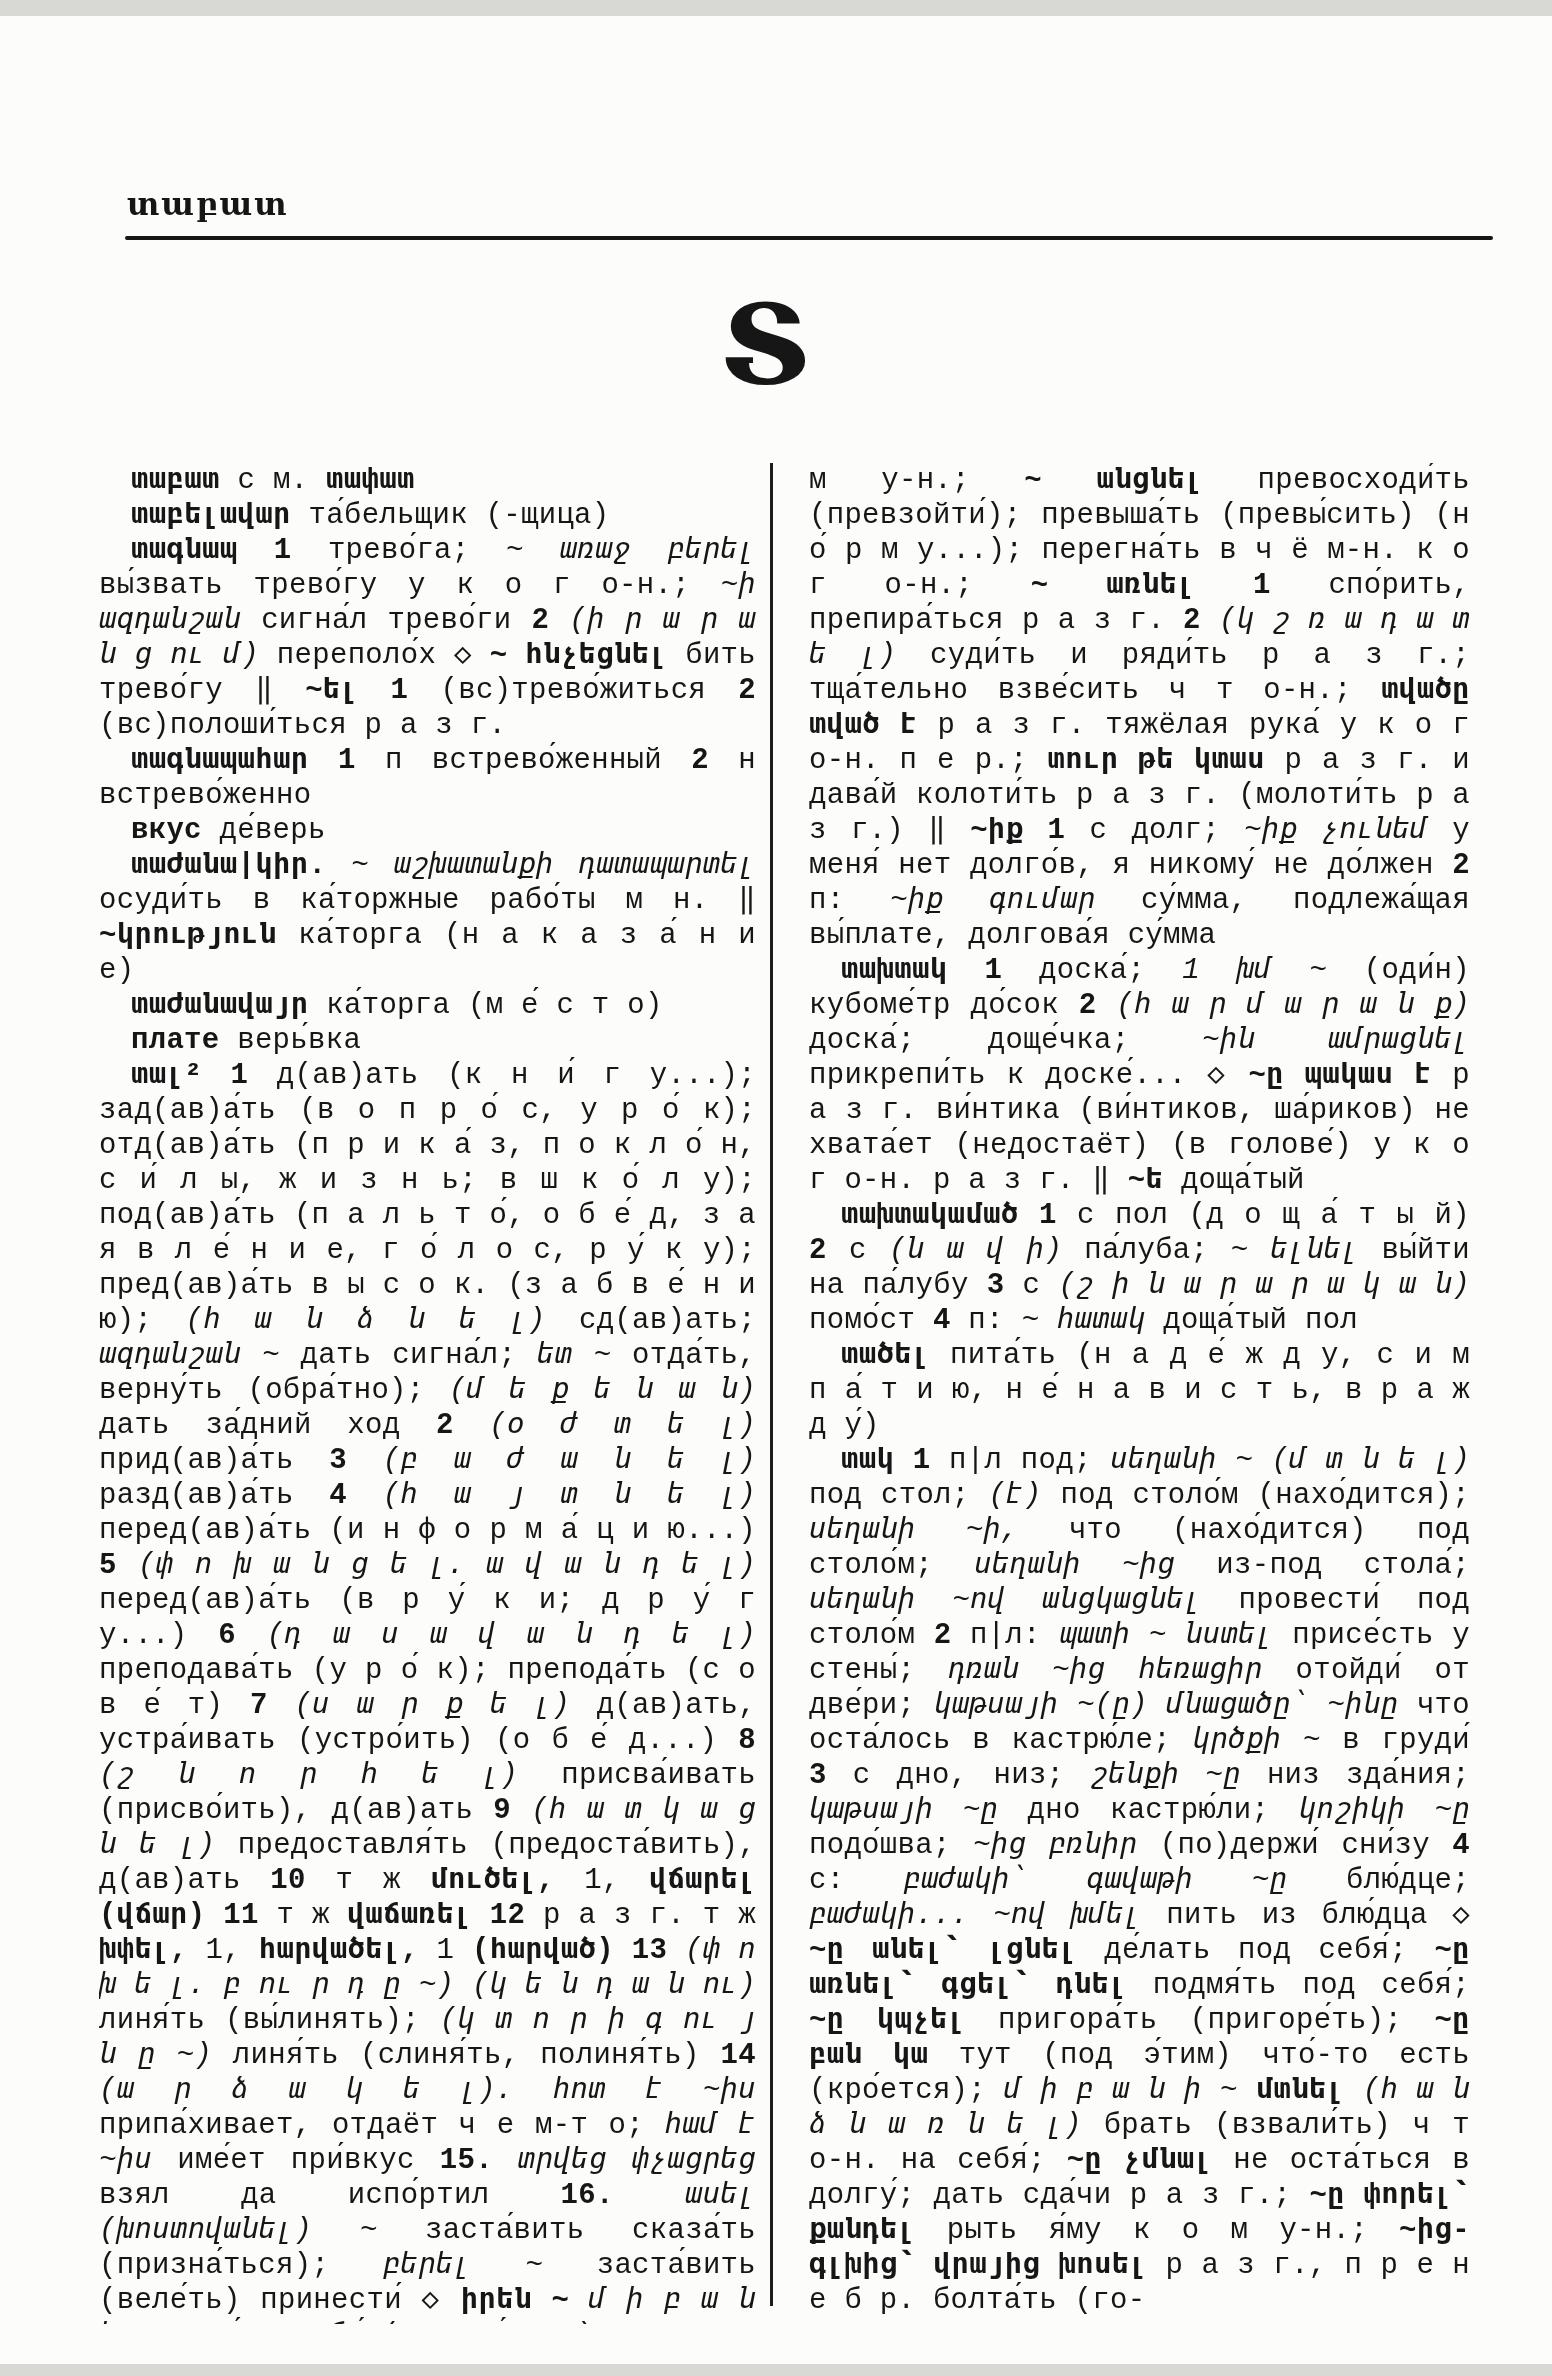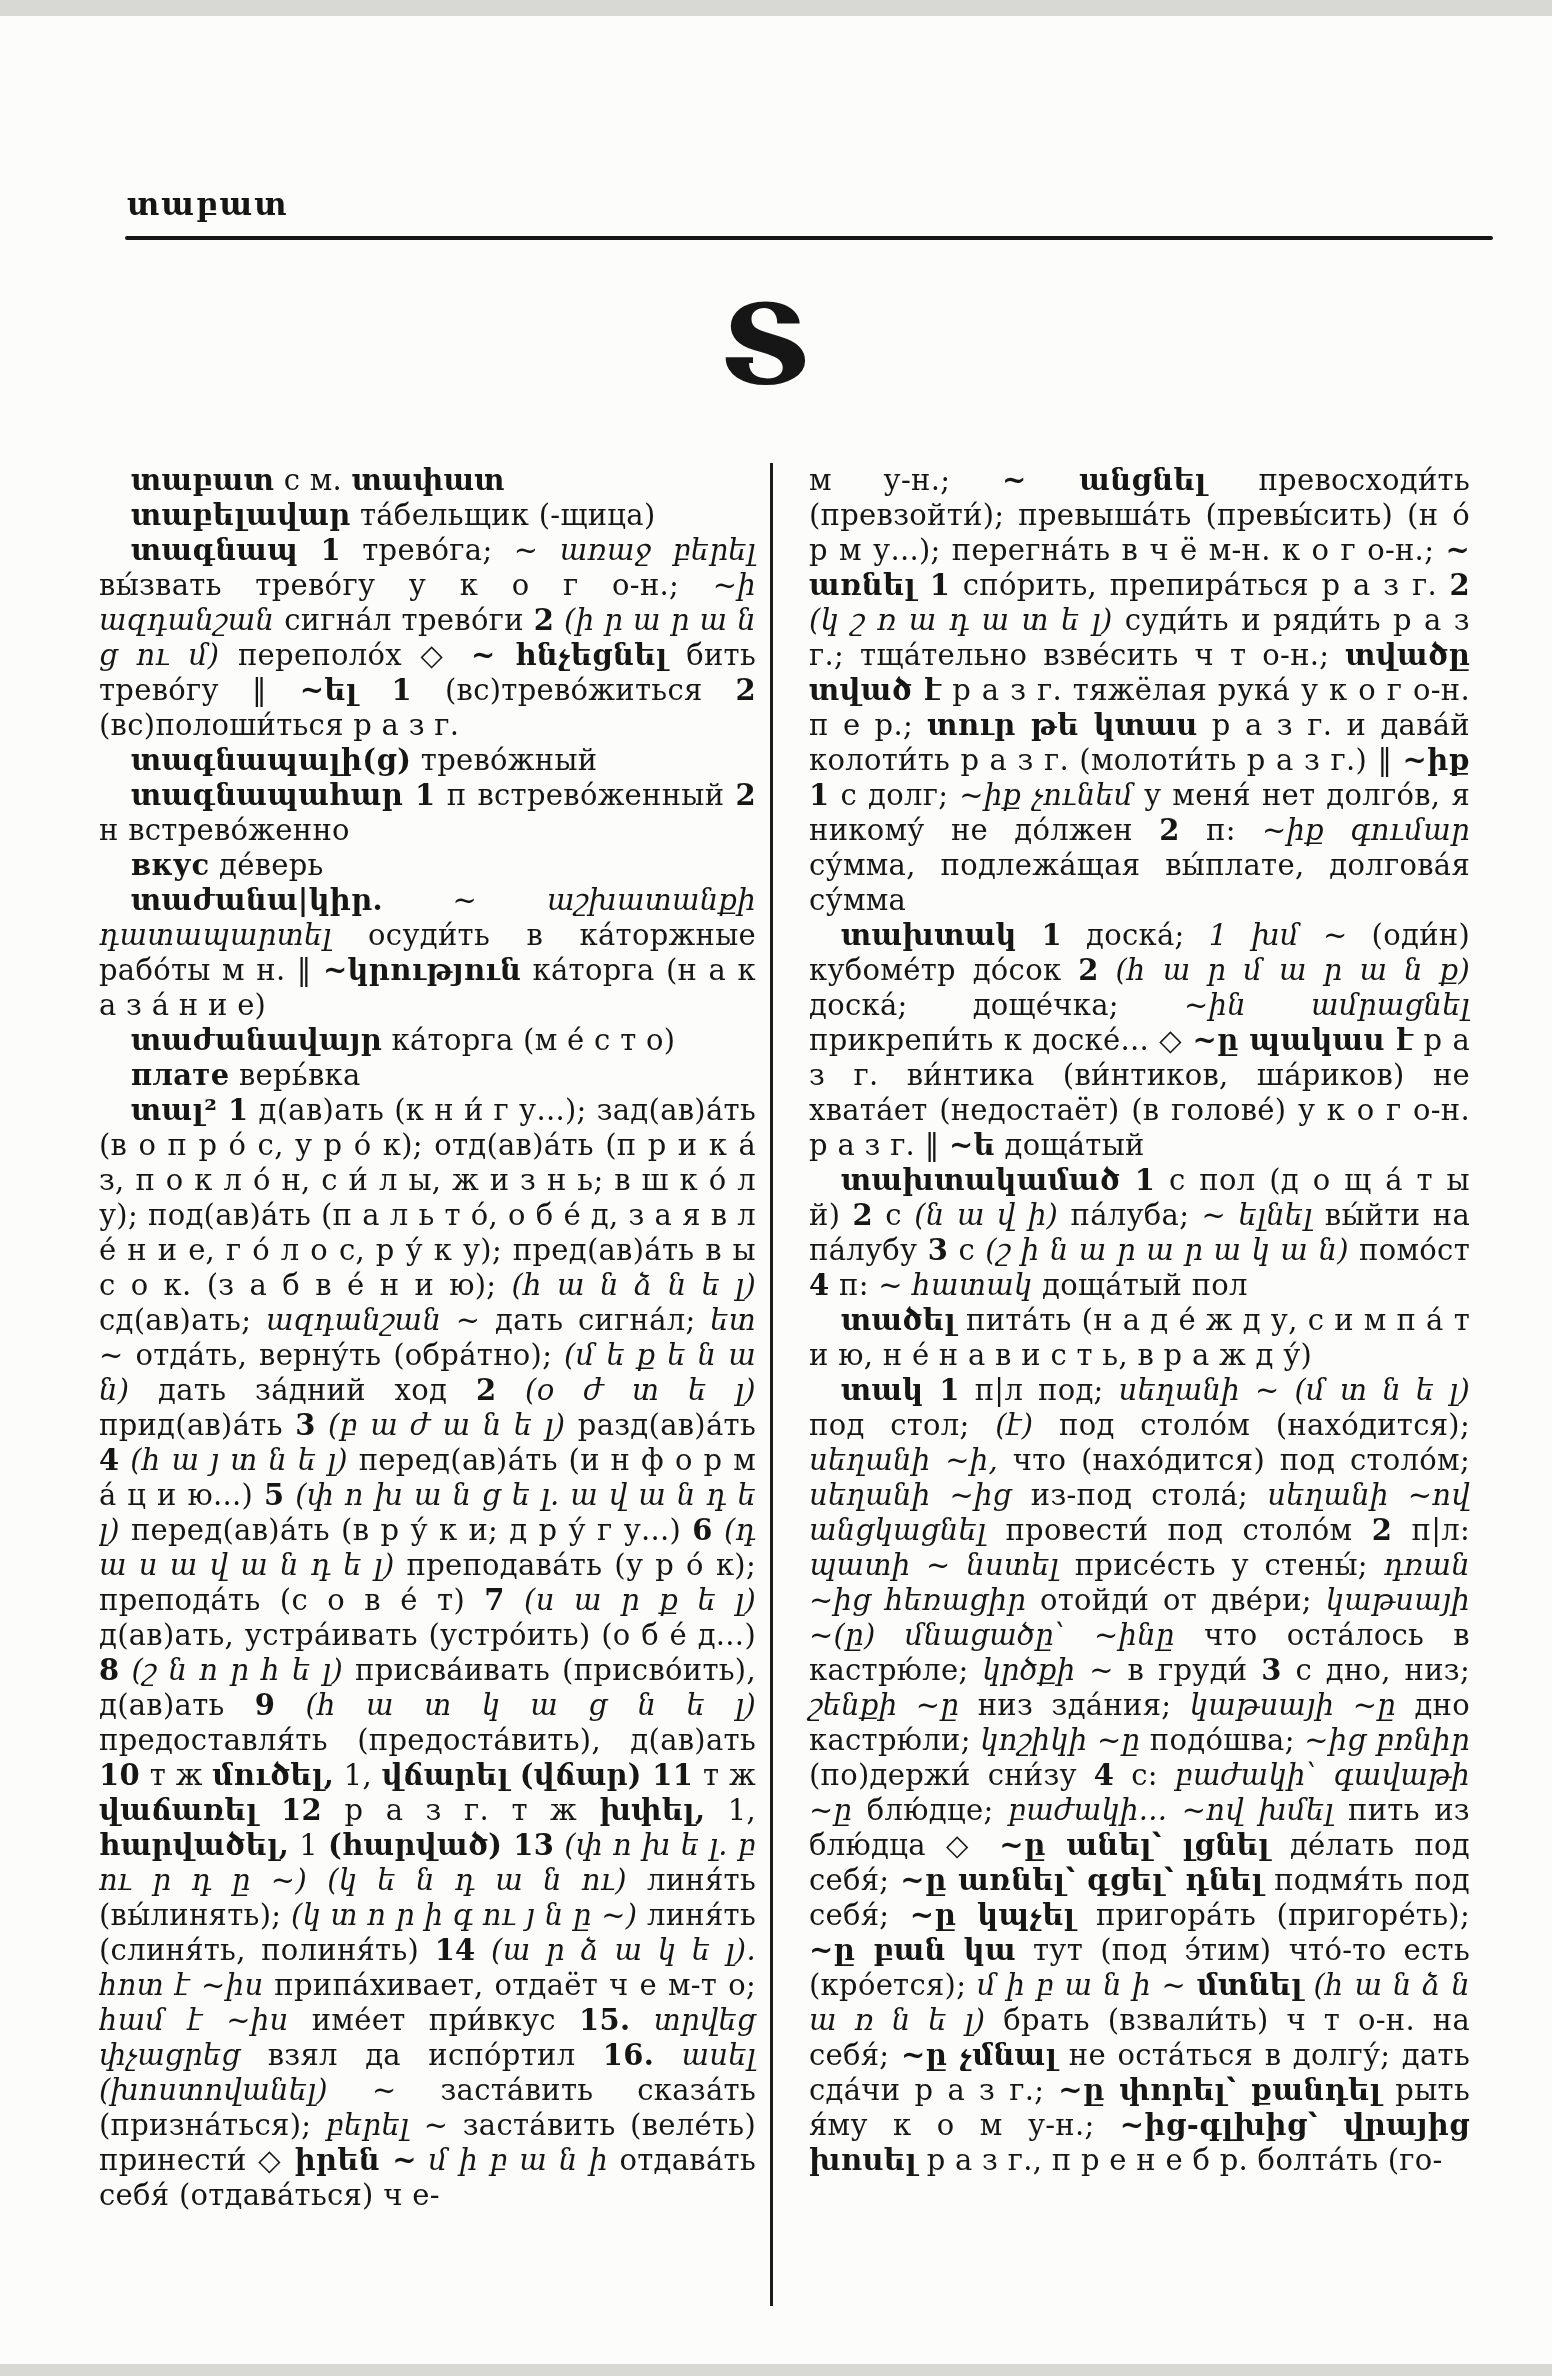--- a/index.html
+++ b/index.html
@@ -24,20 +24,21 @@
     position:absolute;left:125px;top:220px;width:1368px;height:4px;
     background:#161616;border-radius:2px;
   }
   .section-letter{
     position:absolute;left:0;top:273px;width:1530px;
     text-align:center;font-size:111px;line-height:1;font-weight:bold;
   }
   .columns{
     position:absolute;left:99px;top:447px;width:1372px;height:1861px;
     display:flex;
+    font-family:Liberation Mono, monospace;
   }
   .col{
     overflow:hidden;
     text-align:justify;
     font-size:29px;line-height:35px;
     letter-spacing:0.3px;
     height:1861px;
   }
   .col-left{width:657px;padding-right:14px;}
   .col-divider{width:3px;background:#1c1c1c;height:1843px;}
@@ -52,21 +53,20 @@
 
 <div class="page">
   <div class="running-head">տաբատ</div>
   <div class="header-rule"></div>
   <div class="section-letter">Տ</div>
   <div class="columns">
     <div class="col col-left">
         <p class="entry"><span class="ab">տաբատ</span><span> с м. </span><span class="ab">տափատ</span></p>
         <p class="entry"><span class="ab">տաբելավար</span><span> та́бельщик (-щица)</span></p>
         <p class="entry"><span class="ab">տագնապ 1</span><span> трево́га; </span><span class="ai">~ առաջ բերել</span><span> вы́звать трево́гу у к о г о-н.; </span><span class="ai">~ի ազդանշան</span><span> сигна́л трево́ги </span><span class="ab">2</span><span class="ai"> (ի ր ա ր ա ն ց ու մ)</span><span> переполо́х ◇ </span><span class="ab">~ հնչեցնել</span><span> бить трево́гу ‖ </span><span class="ab">~ել 1</span><span> (вс)трево́житься </span><span class="ab">2</span><span> (вс)полоши́ться р а з г.</span></p>
-        <p class="entry"><span class="ab">տագնապալի(ց)</span><span> трево́жный</span></p>
         <p class="entry"><span class="ab">տագնապահար 1</span><span> п встрево́женный </span><span class="ab">2</span><span> н встрево́женно</span></p>
         <p class="entry"><span class="ab">вкус</span><span> де́верь</span></p>
         <p class="entry"><span class="ab">տաժանա|կիր.</span><span class="ai"> ~ աշխատանքի դատապարտել</span><span> осуди́ть в ка́торжные рабо́ты м н. ‖ </span><span class="ab">~կրություն</span><span> ка́торга (н а к а з а́ н и е)</span></p>
         <p class="entry"><span class="ab">տաժանավայր</span><span> ка́торга (м е́ с т о)</span></p>
         <p class="entry"><span class="ab">плате</span><span> верь́вка</span></p>
         <p class="entry"><span class="ab">տալ² 1</span><span> д(ав)ать (к н и́ г у...); зад(ав)а́ть (в о п р о́ с, у р о́ к); отд(ав)а́ть (п р и к а́ з, п о к л о́ н, с и́ л ы, ж и з н ь; в ш к о́ л у); под(ав)а́ть (п а л ь т о́, о б е́ д, з а я в л е́ н и е, г о́ л о с, р у́ к у); пред(ав)а́ть в ы с о к. (з а б в е́ н и ю); </span><span class="ai">(հ ա ն ձ ն ե լ)</span><span> сд(ав)ать; </span><span class="ai">ազդանշան ~</span><span> дать сигна́л; </span><span class="ai">ետ ~</span><span> отда́ть, верну́ть (обра́тно); </span><span class="ai">(մ ե ք ե ն ա ն)</span><span> дать за́дний ход </span><span class="ab">2</span><span class="ai"> (օ ժ տ ե լ)</span><span> прид(ав)а́ть </span><span class="ab">3</span><span class="ai"> (բ ա ժ ա ն ե լ)</span><span> разд(ав)а́ть </span><span class="ab">4</span><span class="ai"> (հ ա յ տ ն ե լ)</span><span> перед(ав)а́ть (и н ф о р м а́ ц и ю...) </span><span class="ab">5</span><span class="ai"> (փ ո խ ա ն ց ե լ. ա վ ա ն դ ե լ)</span><span> перед(ав)а́ть (в р у́ к и; д р у́ г у...) </span><span class="ab">6</span><span class="ai"> (դ ա ս ա վ ա ն դ ե լ)</span><span> преподава́ть (у р о́ к); препода́ть (с о в е́ т) </span><span class="ab">7</span><span class="ai"> (ս ա ր ք ե լ)</span><span> д(ав)ать, устра́ивать (устро́ить) (о б е́ д...) </span><span class="ab">8</span><span class="ai"> (շ ն ո ր հ ե լ)</span><span> присва́ивать (присво́ить), д(ав)ать </span><span class="ab">9</span><span class="ai"> (հ ա տ կ ա ց ն ե լ)</span><span> предоставля́ть (предоста́вить), д(ав)ать </span><span class="ab">10</span><span> т ж </span><span class="ab">մուծել,</span><span> 1, </span><span class="ab">վճարել (վճար) 11</span><span> т ж </span><span class="ab">վաճառել 12</span><span> р а з г. т ж </span><span class="ab">խփել,</span><span> 1, </span><span class="ab">հարվածել,</span><span> 1 </span><span class="ab">(հարված) 13</span><span class="ai"> (փ ո խ ե լ. բ ու ր դ ը ~) (կ ե ն դ ա ն ու)</span><span> линя́ть (вы́линять); </span><span class="ai">(կ տ ո ր ի  գ ու յ ն ը ~)</span><span> линя́ть (слиня́ть, полиня́ть) </span><span class="ab">14</span><span class="ai"> (ա ր ձ ա կ ե լ). հոտ է ~իս</span><span> припа́хивает, отдаёт ч е м-т о; </span><span class="ai">համ է ~իս</span><span> име́ет при́вкус </span><span class="ab">15.</span><span class="ai"> տրվեց փչացրեց</span><span> взял да испо́ртил </span><span class="ab">16.</span><span class="ai"> ասել (խոստովանել) ~</span><span> заста́вить сказа́ть (призна́ться); </span><span class="ai">բերել ~</span><span> заста́вить (веле́ть) принести́ ◇ </span><span class="ab">իրեն ~</span><span class="ai"> մ ի  բ ա ն ի</span><span> отдава́ть себя́ (отдава́ться) ч е-</span></p>
       </div>
     <div class="col-divider"></div>
     <div class="col col-right">
         <p class="entry cont"><span>м у-н.; </span><span class="ab">~ անցնել</span><span> превосходи́ть (превзойти́); превыша́ть (превы́сить) (н о́ р м у...); перегна́ть в ч ё м-н. к о г о-н.; </span><span class="ab">~ առնել 1</span><span> спо́рить, препира́ться р а з г. </span><span class="ab">2</span><span class="ai"> (կ շ ռ ա դ ա տ ե լ)</span><span> суди́ть и ряди́ть р а з г.; тща́тельно взве́сить ч т о-н.; </span><span class="ab">տվածը տված է</span><span> р а з г. тяжёлая рука́ у к о г о-н. п е р.; </span><span class="ab">տուր թե կտաս</span><span> р а з г. и дава́й колоти́ть р а з г. (молоти́ть р а з г.) ‖ </span><span class="ab">~իք 1</span><span> с долг; </span><span class="ai">~իք չունեմ</span><span> у меня́ нет долго́в, я никому́ не до́лжен </span><span class="ab">2</span><span> п: </span><span class="ai">~իք գումար</span><span> су́мма, подлежа́щая вы́плате, долгова́я су́мма</span></p>

